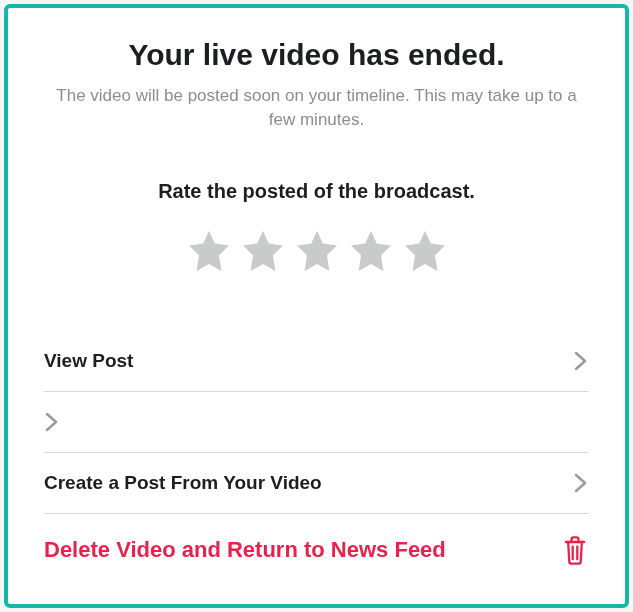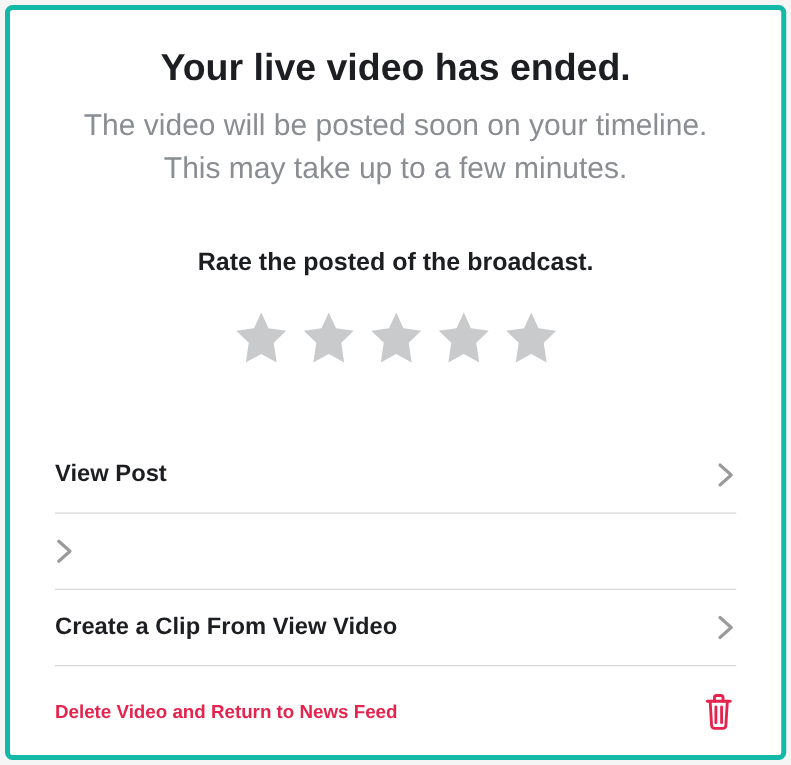--- a/index.html
+++ b/index.html
@@ -27,21 +27,21 @@
       flex-direction: column;
     }
     .title {
       font-size: 30px;
       font-weight: 700;
       text-align: center;
       color: #1c1e21;
       margin-bottom: 12px;
     }
     .subtitle {
-      font-size: 24px;
+      font-size: 17px;
       font-weight: 400;
       text-align: center;
       color: #8a8d91;
       line-height: 1.4;
       margin-bottom: 48px;
       padding: 0 4px;
     }
     .rate-label {
       font-size: 20px;
       font-weight: 600;
@@ -97,21 +97,21 @@
       stroke-linejoin: round;
     }
     .delete-item {
       display: flex;
       align-items: center;
       justify-content: space-between;
       padding: 20px 0 0 0;
       cursor: pointer;
     }
     .delete-label {
-      font-size: 15px;
+      font-size: 22px;
       font-weight: 600;
       color: #e5234d;
     }
     .trash-icon {
       width: 28px;
       height: 32px;
       flex-shrink: 0;
     }
     .trash-icon svg {
       width: 100%;
@@ -170,21 +170,21 @@
       </span>
     </div>
     <div class="menu-item">
       <span class="chevron">
         <svg viewBox="0 0 16 24">
             <polyline points="3,4 12,12 3,20"></polyline>
           </svg>
       </span>
     </div>
     <div class="menu-item">
-      <span class="menu-item-label">Create a Clip From View Video</span>
+      <span class="menu-item-label">Create a Post From Your Video</span>
       <span class="chevron">
         <svg viewBox="0 0 16 24">
             <polyline points="3,4 12,12 3,20"></polyline>
           </svg>
       </span>
     </div>
     <div class="delete-item">
       <span class="delete-label">Delete Video and Return to News Feed</span>
       <span class="trash-icon">
         <svg viewBox="0 0 24 28">

